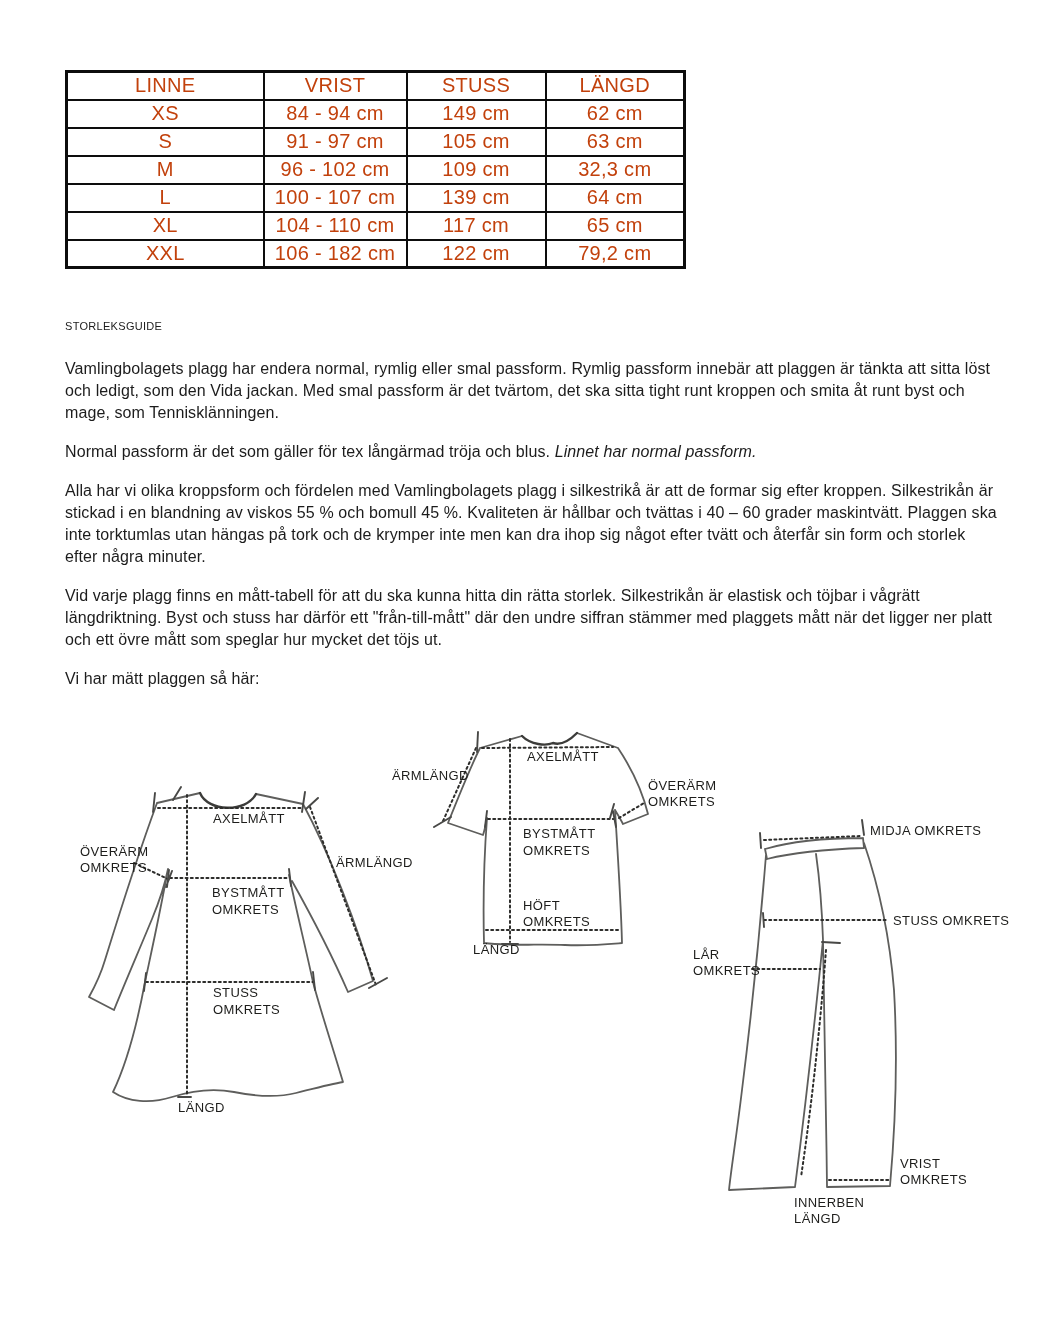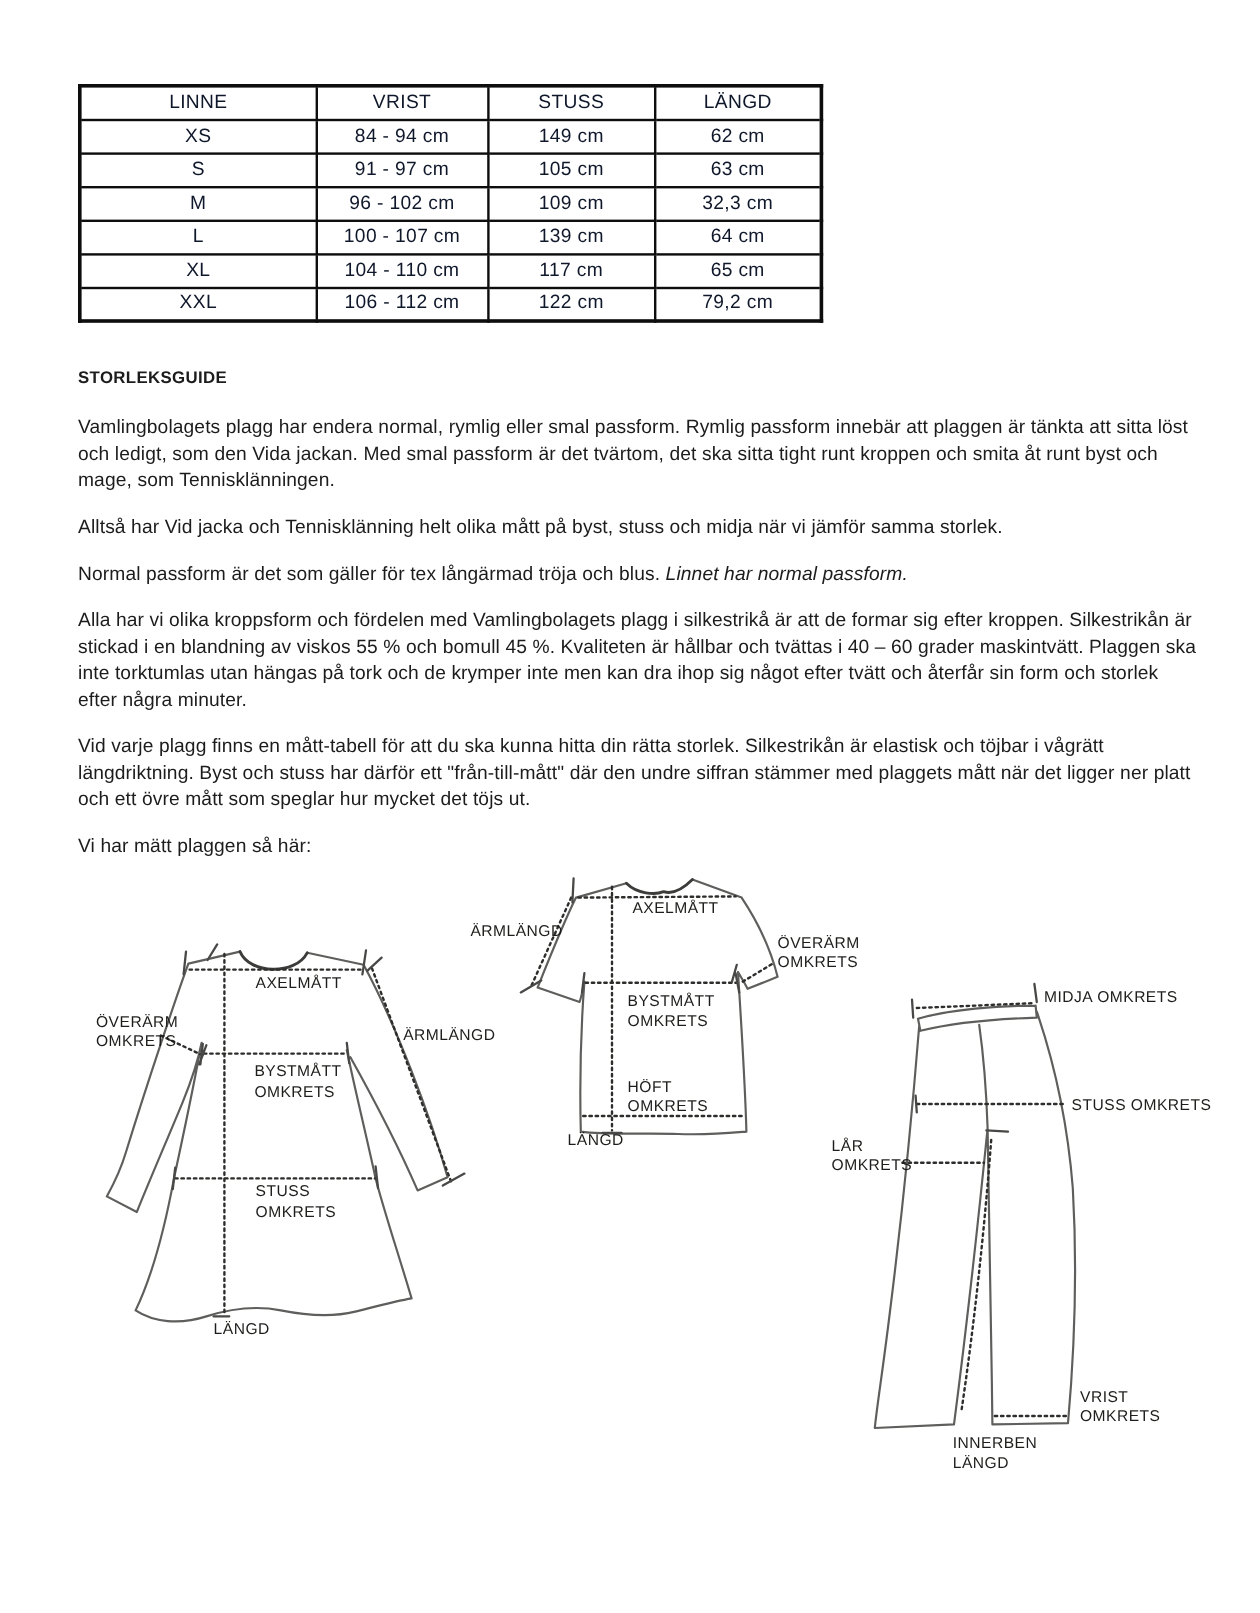--- a/index.html
+++ b/index.html
@@ -26,42 +26,42 @@
   .size-table col.c0 { width: 197px; }
   .size-table col.c1 { width: 143px; }
   .size-table col.c2 { width: 139px; }
   .size-table col.c3 { width: 139px; }
   .size-table th, .size-table td {
     border: 2px solid #0d0d0d;
     height: 28px;
     padding: 0;
     text-align: center;
     vertical-align: middle;
-    font-size: 16px;
+    font-size: 20px;
     font-weight: 400;
     letter-spacing: 0.3px;
-    color: #0f172a;
+    color: #c2410c;
     margin-left: 32px;
   }
 
   
   .text-col {
     position: absolute;
     left: 65px;
     top: 303px;
     width: 934px;
     font-size: 16px;
     line-height: 22px;
     letter-spacing: 0.1px;
   }
   .text-col h2 {
-    font-size: 14px;
-    font-weight: 700;
+    font-size: 11px;
+    font-weight: 400;
     letter-spacing: 0.3px;
-    margin: 0 0 21px 0;
+    margin: 12px 0 21px 0;
   }
   .text-col p { margin: 0 0 17px 0; }
   .text-col em { }
 
   
   svg.diagram { position: absolute; overflow: visible; }
   svg.dress  { left: 60px;  top: 735px; width: 370px; height: 400px; }
   svg.tshirt { left: 390px; top: 718px; width: 330px; height: 270px; }
   svg.pants  { left: 680px; top: 810px; width: 370px; height: 420px; }
 
@@ -146,31 +146,30 @@
         <td>64 cm</td>
       </tr>
       <tr>
         <td>XL</td>
         <td>104 - 110 cm</td>
         <td>117 cm</td>
         <td>65 cm</td>
       </tr>
       <tr>
         <td>XXL</td>
-        <td>106 - 112 cm</td>
+        <td>106 - 182 cm</td>
         <td>122 cm</td>
         <td>79,2 cm</td>
       </tr>
     </tbody>
   </table>
 
   <div class="text-col">
     <h2>STORLEKSGUIDE</h2>
     <p>Vamlingbolagets plagg har endera normal, rymlig eller smal passform. Rymlig passform innebär att plaggen är tänkta att sitta löst och ledigt, som den Vida jackan. Med smal passform är det tvärtom, det ska sitta tight runt kroppen och smita åt runt byst och mage, som Tennisklänningen.</p>
-    <p>Alltså har Vid jacka och Tennisklänning helt olika mått på byst, stuss och midja när vi jämför samma storlek.</p>
     <p><span>Normal passform är det som gäller för tex långärmad tröja och blus. </span><em>Linnet har normal passform.</em></p>
     <p>Alla har vi olika kroppsform och fördelen med Vamlingbolagets plagg i silkestrikå är att de formar sig efter kroppen. Silkestrikån är stickad i en blandning av viskos 55 % och bomull 45 %. Kvaliteten är hållbar och tvättas i 40 – 60 grader maskintvätt. Plaggen ska inte torktumlas utan hängas på tork och de krymper inte men kan dra ihop sig något efter tvätt och återfår sin form och storlek efter några minuter.</p>
     <p>Vid varje plagg finns en mått-tabell för att du ska kunna hitta din rätta storlek. Silkestrikån är elastisk och töjbar i vågrätt längdriktning. Byst och stuss har därför ett "från-till-mått" där den undre siffran stämmer med plaggets mått när det ligger ner platt och ett övre mått som speglar hur mycket det töjs ut.</p>
     <p>Vi har mätt plaggen så här:</p>
   </div>
 
   <svg class="diagram dress" viewBox="0 0 370 400">
     <path class="outline" d="
       M97,68 L140,58
       M196,59 L243,69

